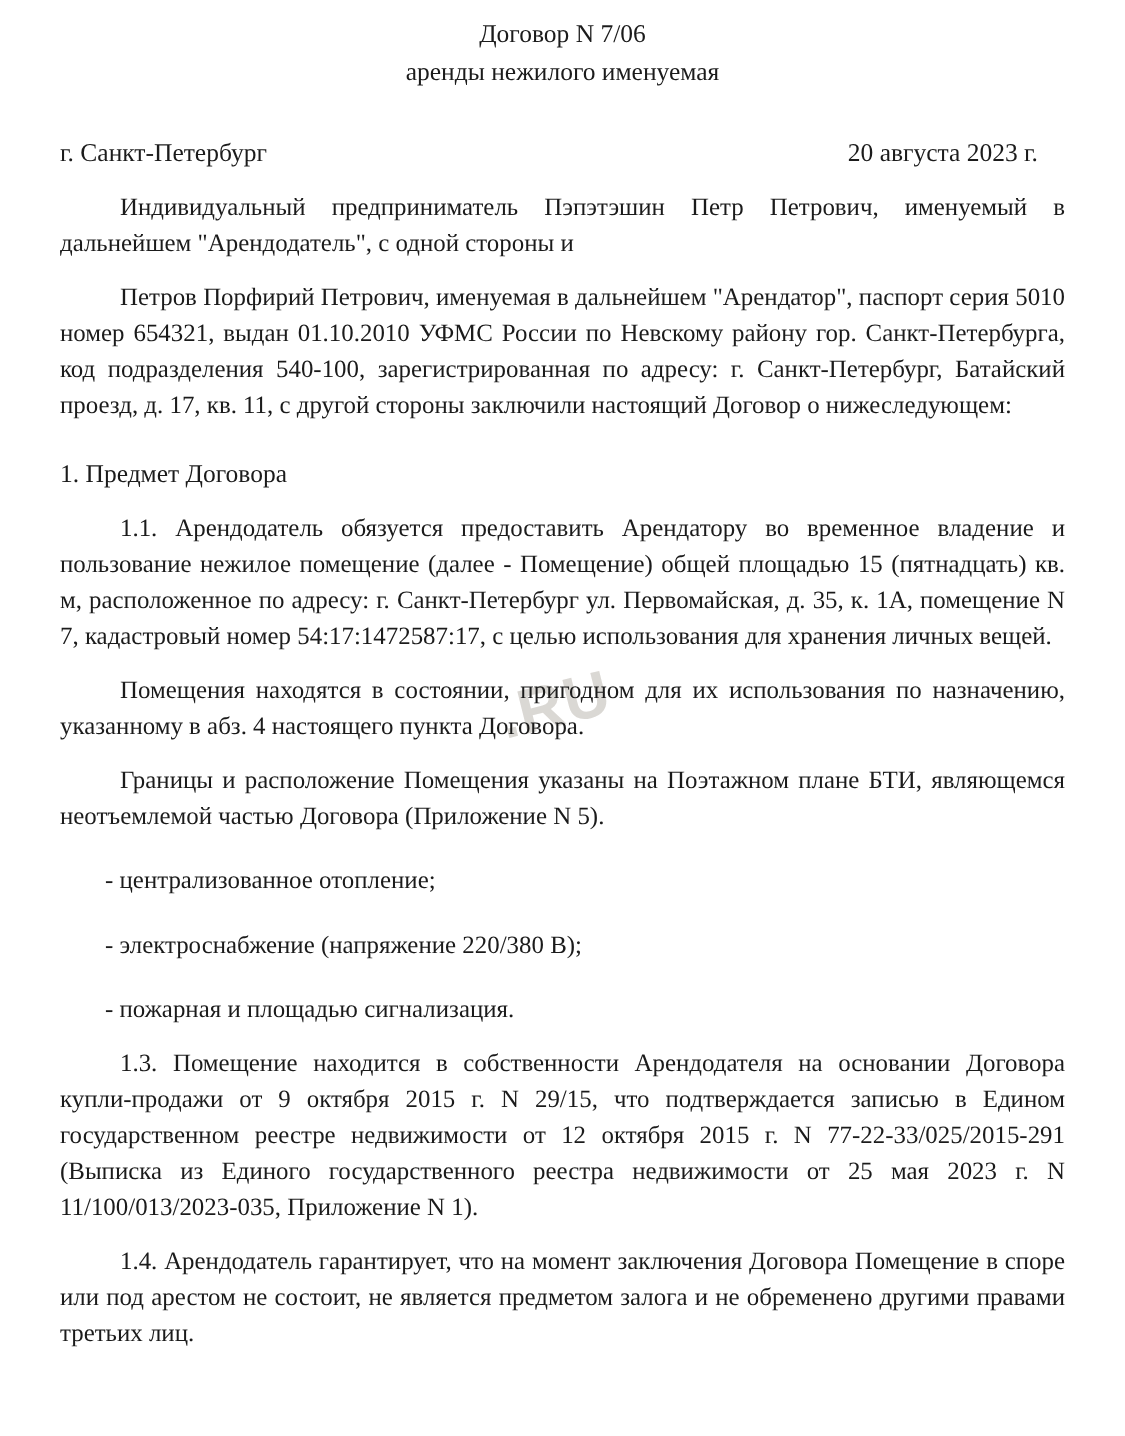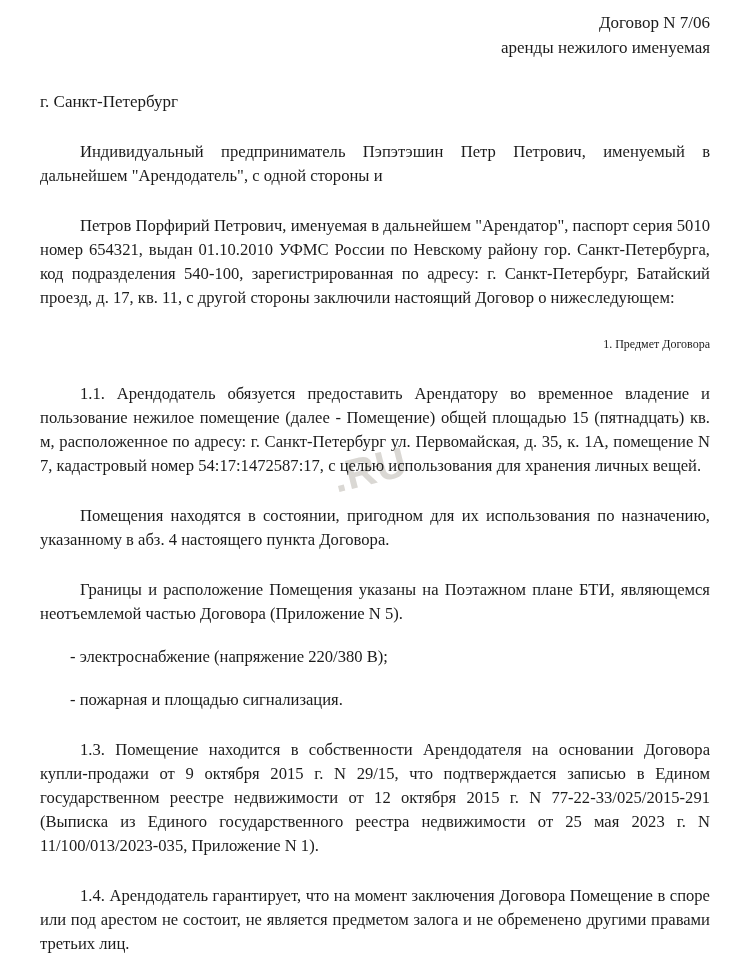--- a/index.html
+++ b/index.html
@@ -44,21 +44,21 @@
     font-size: 42px;
     line-height: 80px;
     letter-spacing: 1px;
     text-align: center;
     color: #d9d6d2;
     opacity: 0.95;
     white-space: nowrap;
   }
   
   .title-block {
-    text-align: right;
+    text-align: center;
     margin: 0 0 2px 0;
   }
   .title-line {
     font-size: 17px;
     line-height: 25px;
     margin: 0;
   }
   
   .placedate {
     display: flex;
@@ -70,73 +70,75 @@
   }
   .placedate .city { text-align: left; }
   .placedate .date { text-align: right; padding-right: 18px; }
 
   
   p.para {
     font-size: 16.6px;
     line-height: 24px;
     text-align: justify;
     text-justify: inter-word;
-    margin: 26px 0 0 0;
+    margin: 12px 0 0 0;
     text-indent: 40px;
     hyphens: none;
   }
 
   p.bullet {
     font-size: 16.6px;
     line-height: 24px;
     text-align: left;
     margin: 19px 0 0 0;
     text-indent: 30px;
   }
 
   h2.section {
-    font-size: 12px;
+    font-size: 17px;
     line-height: 24px;
     font-weight: 400;
-    text-align: right;
+    text-align: left;
     margin: 22px 0 0 0;
   }
   .first-para { margin-top: 36px; }
 </style>
 </head>
 <body>
 
 <div class="page">
 
   <div class="watermark">.RU</div>
 
   <div class="sheet">
 
     <div class="title-block">
       <p class="title-line">Договор N 7/06</p>
       <p class="title-line">аренды нежилого именуемая</p>
     </div>
 
     <div class="placedate">
       <span class="city">г. Санкт-Петербург</span>
+      <span class="date">20 августа 2023 г.</span>
     </div>
 
     <p class="para first-para">Индивидуальный предприниматель Пэпэтэшин Петр Петрович, именуемый в дальнейшем "Арендодатель", с одной стороны и</p>
 
     <p class="para">Петров Порфирий Петрович, именуемая в дальнейшем "Арендатор", паспорт серия 5010 номер 654321, выдан 01.10.2010 УФМС России по Невскому району гор. Санкт-Петербурга, код подразделения 540-100, зарегистрированная по адресу: г. Санкт-Петербург, Батайский проезд, д. 17, кв. 11, с другой стороны заключили настоящий Договор о нижеследующем:</p>
 
     <h2 class="section">1. Предмет Договора</h2>
 
     <p class="para">1.1. Арендодатель обязуется предоставить Арендатору во временное владение и пользование нежилое помещение (далее - Помещение) общей площадью 15 (пятнадцать) кв. м, расположенное по адресу: г. Санкт-Петербург ул. Первомайская, д. 35, к. 1А, помещение N 7, кадастровый номер 54:17:1472587:17, с целью использования для хранения личных вещей.</p>
 
     <p class="para">Помещения находятся в состоянии, пригодном для их использования по назначению, указанному в абз. 4 настоящего пункта Договора.</p>
 
     <p class="para">Границы и расположение Помещения указаны на Поэтажном плане БТИ, являющемся неотъемлемой частью Договора (Приложение N 5).</p>
 
 
+    <p class="bullet">- централизованное отопление;</p>
 
     <p class="bullet">- электроснабжение (напряжение 220/380 В);</p>
 
     <p class="bullet">- пожарная и площадью сигнализация.</p>
 
     <p class="para">1.3. Помещение находится в собственности Арендодателя на основании Договора купли-продажи от 9 октября 2015 г. N 29/15, что подтверждается записью в Едином государственном реестре недвижимости от 12 октября 2015 г. N 77-22-33/025/2015-291 (Выписка из Единого государственного реестра недвижимости от 25 мая 2023 г. N 11/100/013/2023-035, Приложение N 1).</p>
 
     <p class="para">1.4. Арендодатель гарантирует, что на момент заключения Договора Помещение в споре или под арестом не состоит, не является предметом залога и не обременено другими правами третьих лиц.</p>
 
   </div>

